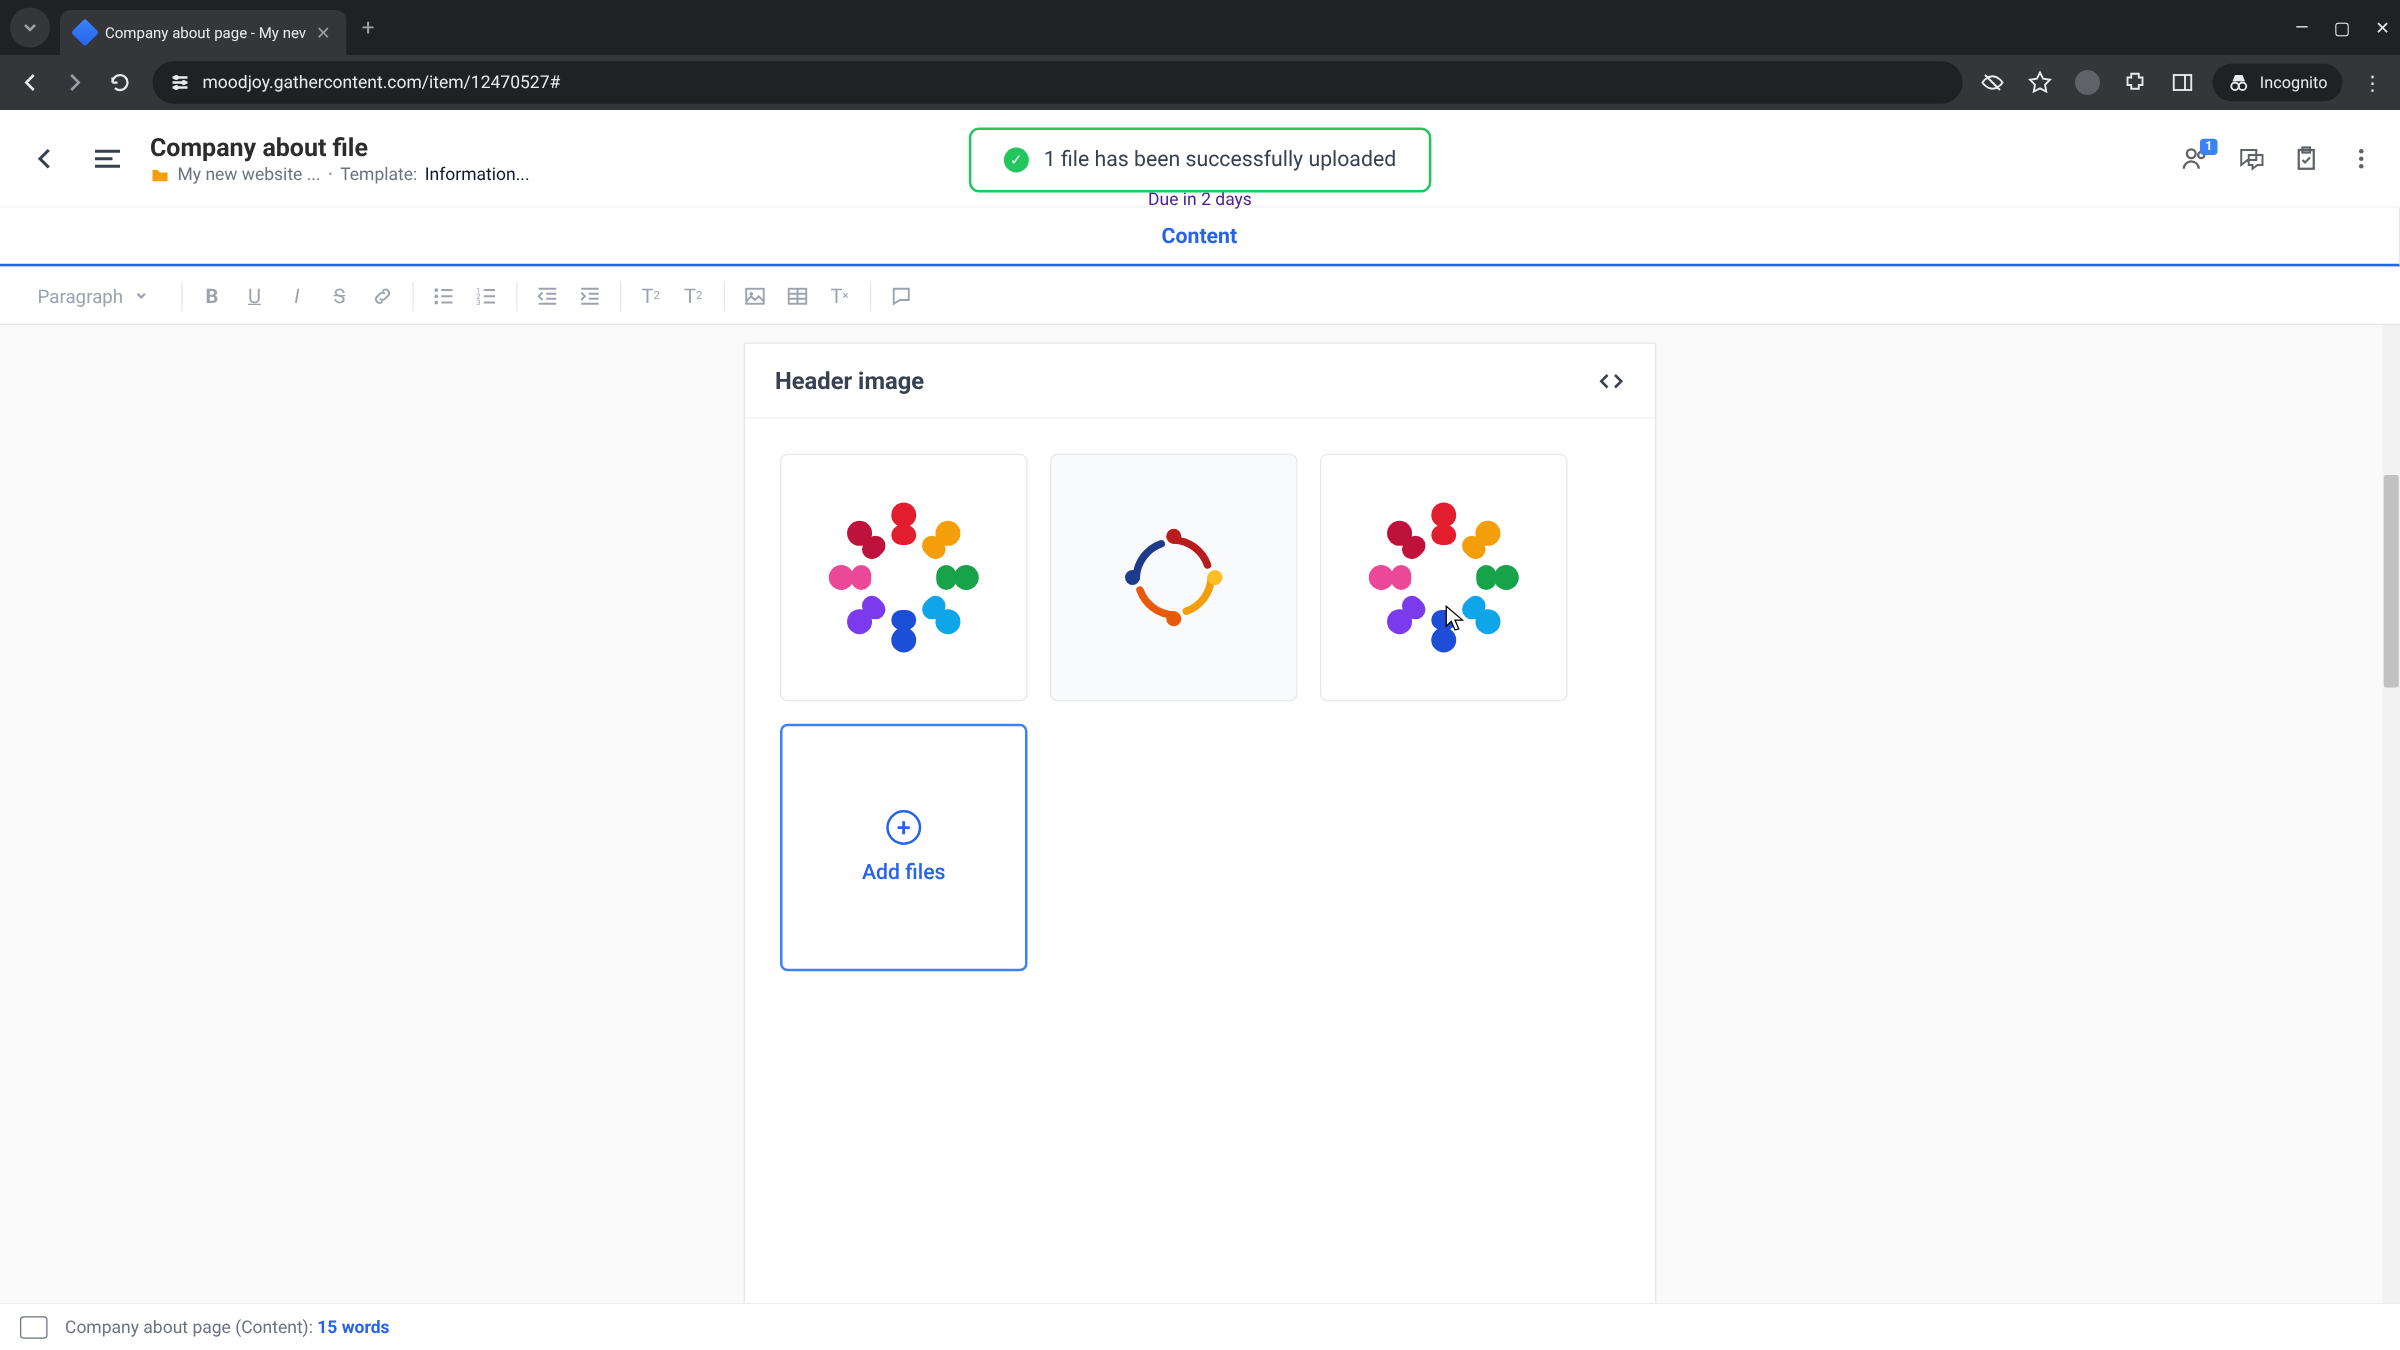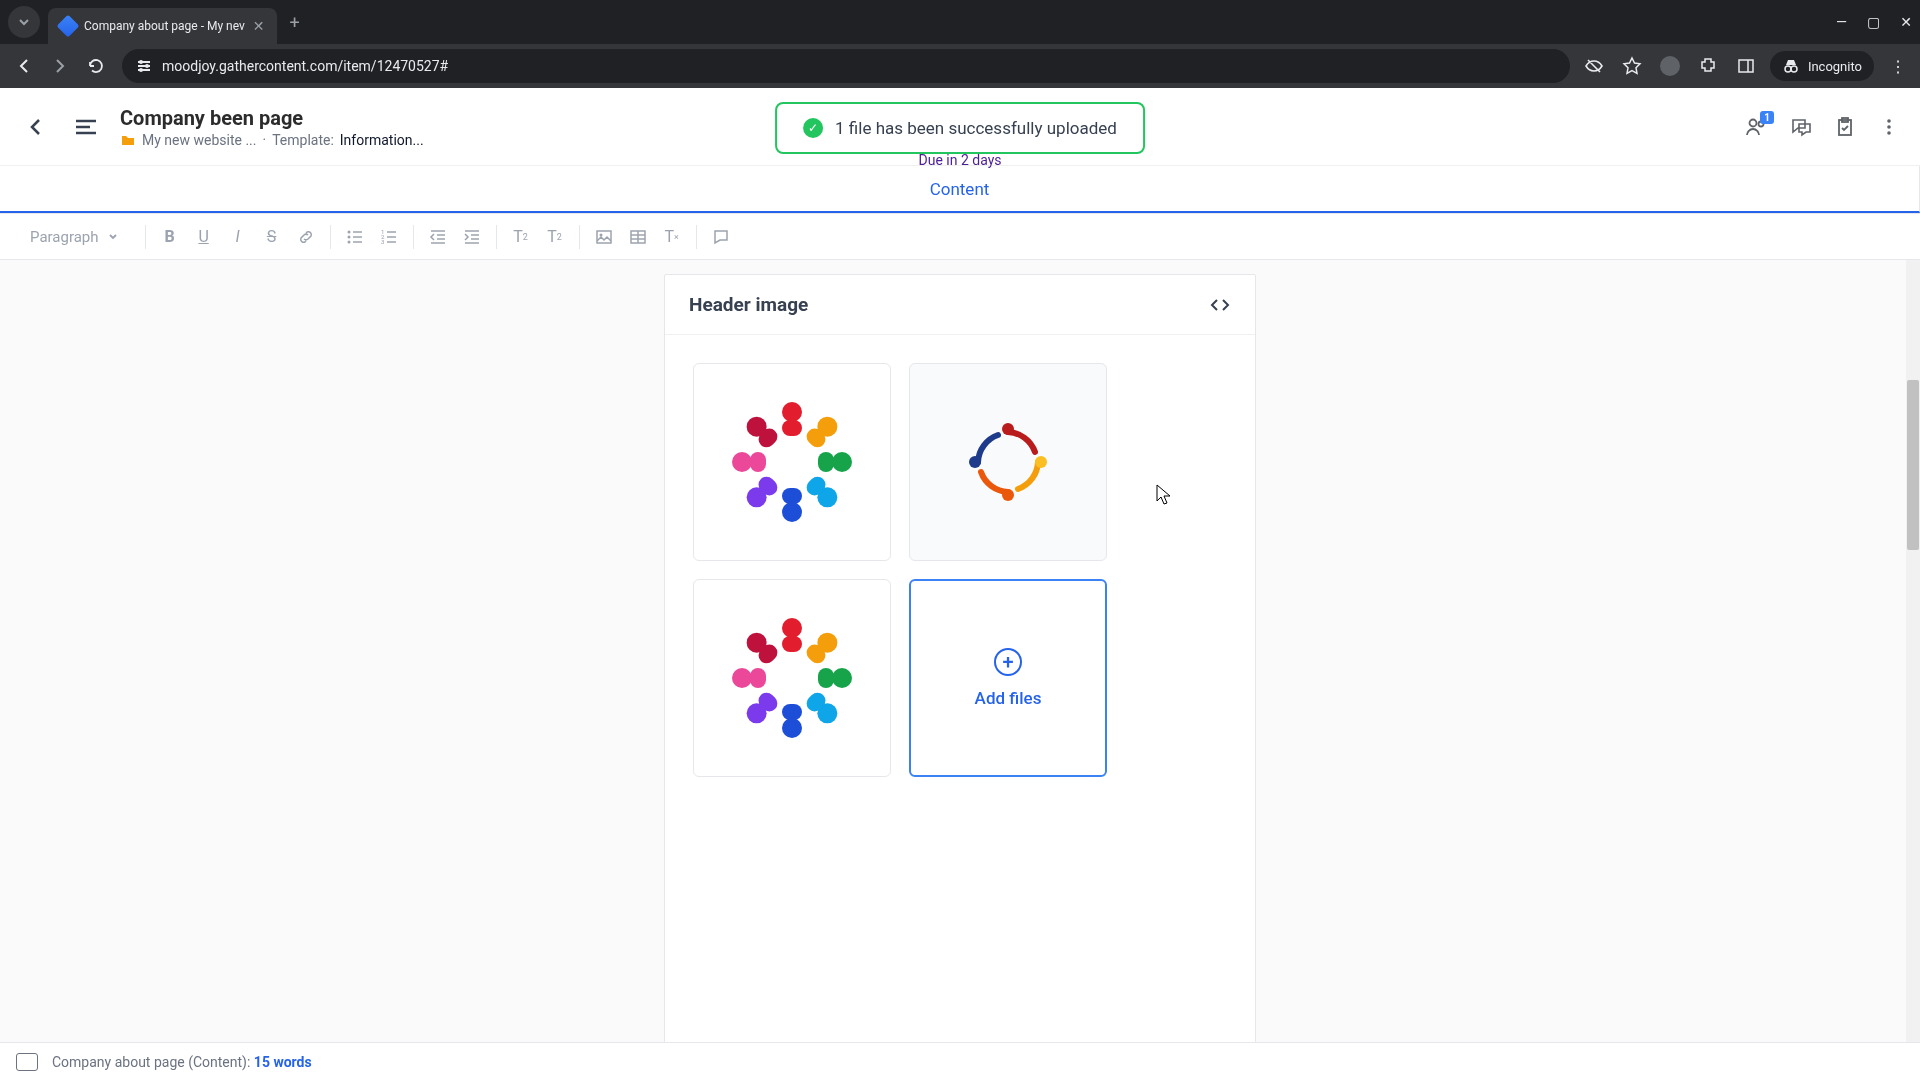--- a/index.html
+++ b/index.html
@@ -31,27 +31,27 @@
 .crumb-folder{color:#f59e0b}
 .crumb-link{color:#0f172a}
 .toast{position:absolute;left:50%;transform:translateX(-50%);top:14px;background:#fff;border:2px solid #22c55e;border-radius:8px;padding:14px 26px;display:flex;align-items:center;gap:12px;font-size:17px;color:#374151;z-index:10}
 .toast-check{width:20px;height:20px;background:#22c55e;border-radius:50%;display:flex;align-items:center;justify-content:center;color:#fff;font-size:12px}
 .due-text{position:absolute;left:50%;transform:translateX(-50%);top:64px;font-size:14px;color:#4c1d95}
 .header-actions{margin-left:auto;display:flex;align-items:center;gap:22px;color:#5f6368}
 .header-icon{cursor:pointer;position:relative}
 .badge{position:absolute;top:-4px;right:-6px;background:#3b82f6;color:#fff;font-size:10px;font-weight:700;border-radius:3px;padding:1px 4px}
 .tabs-row{height:48px;display:flex;border-bottom:1px solid #e5e7eb}
 .app-tab{flex:1;display:flex;align-items:center;justify-content:center;font-size:17px;color:#6b7280;cursor:pointer;border-right:1px solid #e5e7eb}
-.app-tab.active{color:#2563eb;font-weight:400;border-bottom:2px solid #2563eb}
+.app-tab.active{color:#2563eb;font-weight:700;border-bottom:2px solid #2563eb}
 .toolbar{height:46px;display:flex;align-items:center;padding:0 20px;border-bottom:1px solid #e5e7eb;gap:2px}
 .fmt-select{display:flex;align-items:center;gap:8px;color:#9ca3af;font-size:15px;padding:4px 10px;cursor:pointer;margin-right:8px}
 .tool-btn{width:32px;height:32px;display:flex;align-items:center;justify-content:center;color:#9ca3af;cursor:pointer;border-radius:4px}
 .tool-sep{width:1px;height:24px;background:#e5e7eb;margin:0 6px}
 .canvas{background:#fafafa;height:calc(100vh - 260px);overflow-y:auto;display:flex;justify-content:center;padding-top:14px;position:relative}
-.content-card{width:592px;background:#fff;border:1px solid #e5e7eb;border-radius:2px}
+.content-card{width:730px;background:#fff;border:1px solid #e5e7eb;border-radius:2px}
 .card-header{display:flex;align-items:center;justify-content:space-between;padding:18px 24px;border-bottom:1px solid #f0f0f0}
 .card-title{font-size:19px;font-weight:700;color:#374151}
 .files-grid{display:flex;flex-wrap:wrap;gap:18px;padding:28px}
 .file-tile{width:198px;height:198px;border:1px solid #e5e7eb;border-radius:6px;display:flex;align-items:center;justify-content:center;cursor:pointer;background:#fff}
 .file-tile.swirl{background:#f9fafb}
 .add-tile{width:198px;height:198px;border:2px solid #3b82f6;border-radius:6px;display:flex;flex-direction:column;align-items:center;justify-content:center;gap:12px;cursor:pointer;color:#2563eb;font-size:17px;font-weight:500}
 .add-circle{width:28px;height:28px;border:2px solid #2563eb;border-radius:50%;display:flex;align-items:center;justify-content:center;font-size:20px}
 .scrollbar-track{position:absolute;right:0;top:0;bottom:0;width:14px;background:#f1f1f1}
 .scrollbar-thumb{position:absolute;right:1px;top:120px;width:12px;height:170px;background:#c1c1c1;border-radius:2px}
 .status-bar{position:fixed;bottom:0;left:0;right:0;height:38px;border-top:1px solid #e5e7eb;background:#fff;display:flex;align-items:center;padding:0 16px;gap:14px;font-size:14px;color:#6b7280}
@@ -155,21 +155,21 @@
       </svg>
   </div>
   <div class="menu-toggle">
     <svg width="28" height="28" viewBox="0 0 28 28">
         <line x1="4" y1="8" x2="24" y2="8" stroke="#374151" stroke-width="2.5"></line>
         <line x1="4" y1="14" x2="18" y2="14" stroke="#374151" stroke-width="2.5"></line>
         <line x1="4" y1="20" x2="24" y2="20" stroke="#374151" stroke-width="2.5"></line>
       </svg>
   </div>
   <div class="page-meta">
-    <div class="page-title">Company been page</div>
+    <div class="page-title">Company about file</div>
     <div class="page-crumbs">
       <span class="crumb-folder">
         <svg width="16" height="16" viewBox="0 0 16 16">
             <path d="M2 4h4l2 2h6v7H2z" fill="#f59e0b"></path>
           </svg>
       </span>
       <span>My new website ...</span>
       <span>·</span>
       <span>Template:</span>
       <span class="crumb-link">Information...</span>

